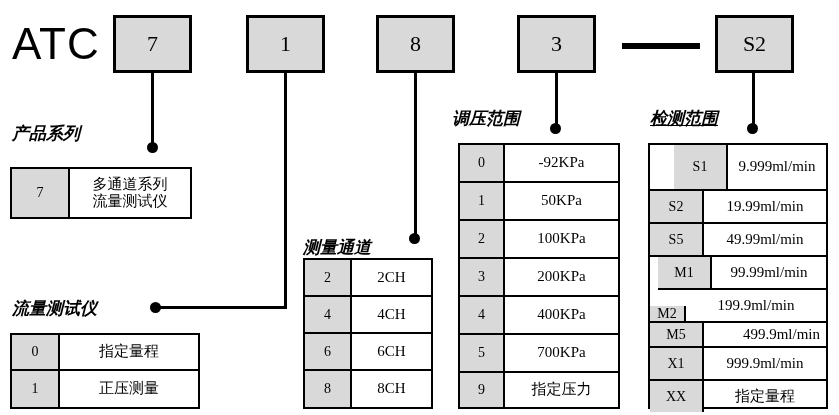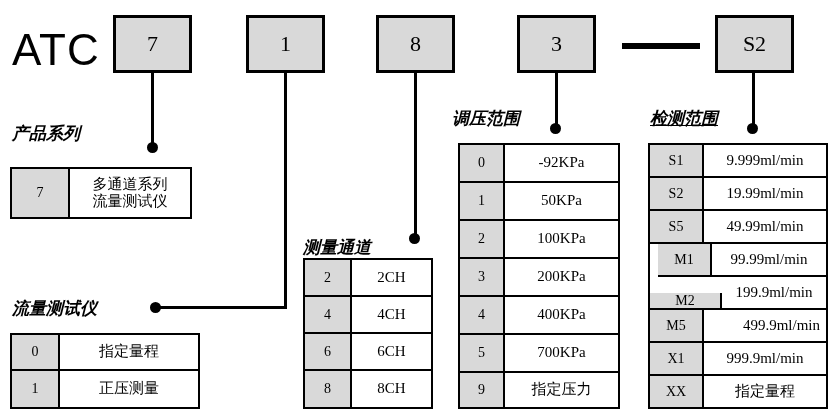--- a/index.html
+++ b/index.html
@@ -114,21 +114,21 @@
   .desc-cell.multi {
     flex-direction: column;
     justify-content: center;
   }
 </style>
 </head>
 <body>
 
 <div id="diagram">
 
-  <div class="brand" style="left:12px; top:28px;">ATC</div>
+  <div class="brand" style="left:12px; top:22px;">ATC</div>
 
   <div class="code-box" style="left:113px; top:15px; width:79px; height:58px;">
     <span>7</span>
   </div>
 
   <div class="code-box" style="left:246px; top:15px; width:79px; height:58px;">
     <span>1</span>
   </div>
 
   <div class="code-box" style="left:376px; top:15px; width:79px; height:58px;">
@@ -231,41 +231,41 @@
       <div class="desc-cell">700KPa</div>
     </div>
     <div class="row" style="height:34px;">
       <div class="code-cell" style="width:45px;">9</div>
       <div class="desc-cell cjk">指定压力</div>
     </div>
   </div>
 
   <div class="caption" style="left:650px; top:107px;text-decoration:underline;">检测范围</div>
   <div class="spec-table" style="left:648px; top:143px; width:180px; height:266px;">
-    <div class="row" style="height:33px;">
+    <div class="row" style="height:46px;padding-left:24px;">
       <div class="code-cell" style="width:54px;">S1</div>
       <div class="desc-cell">9.999ml/min</div>
     </div>
     <div class="row" style="height:33px;">
       <div class="code-cell" style="width:54px;">S2</div>
       <div class="desc-cell">19.99ml/min</div>
     </div>
     <div class="row" style="height:33px;">
       <div class="code-cell" style="width:54px;">S5</div>
       <div class="desc-cell">49.99ml/min</div>
     </div>
     <div class="row" style="height:33px;margin-left:8px;">
       <div class="code-cell" style="width:54px;">M1</div>
       <div class="desc-cell">99.99ml/min</div>
     </div>
     <div class="row" style="height:33px;">
-      <div class="code-cell" style="width:72px;margin-top:16px;">M2</div>
+      <div class="code-cell" style="width:36px;margin-top:16px;">M2</div>
       <div class="desc-cell">199.9ml/min</div>
     </div>
-    <div class="row" style="height:33px;gap:33px;">
+    <div class="row" style="height:25px;gap:33px;">
       <div class="code-cell" style="width:54px;">M5</div>
       <div class="desc-cell">499.9ml/min</div>
     </div>
     <div class="row" style="height:33px;">
       <div class="code-cell" style="width:54px;">X1</div>
       <div class="desc-cell">999.9ml/min</div>
     </div>
     <div class="row" style="height:31px;">
       <div class="code-cell" style="width:54px;">XX</div>
       <div class="desc-cell cjk">指定量程</div>

